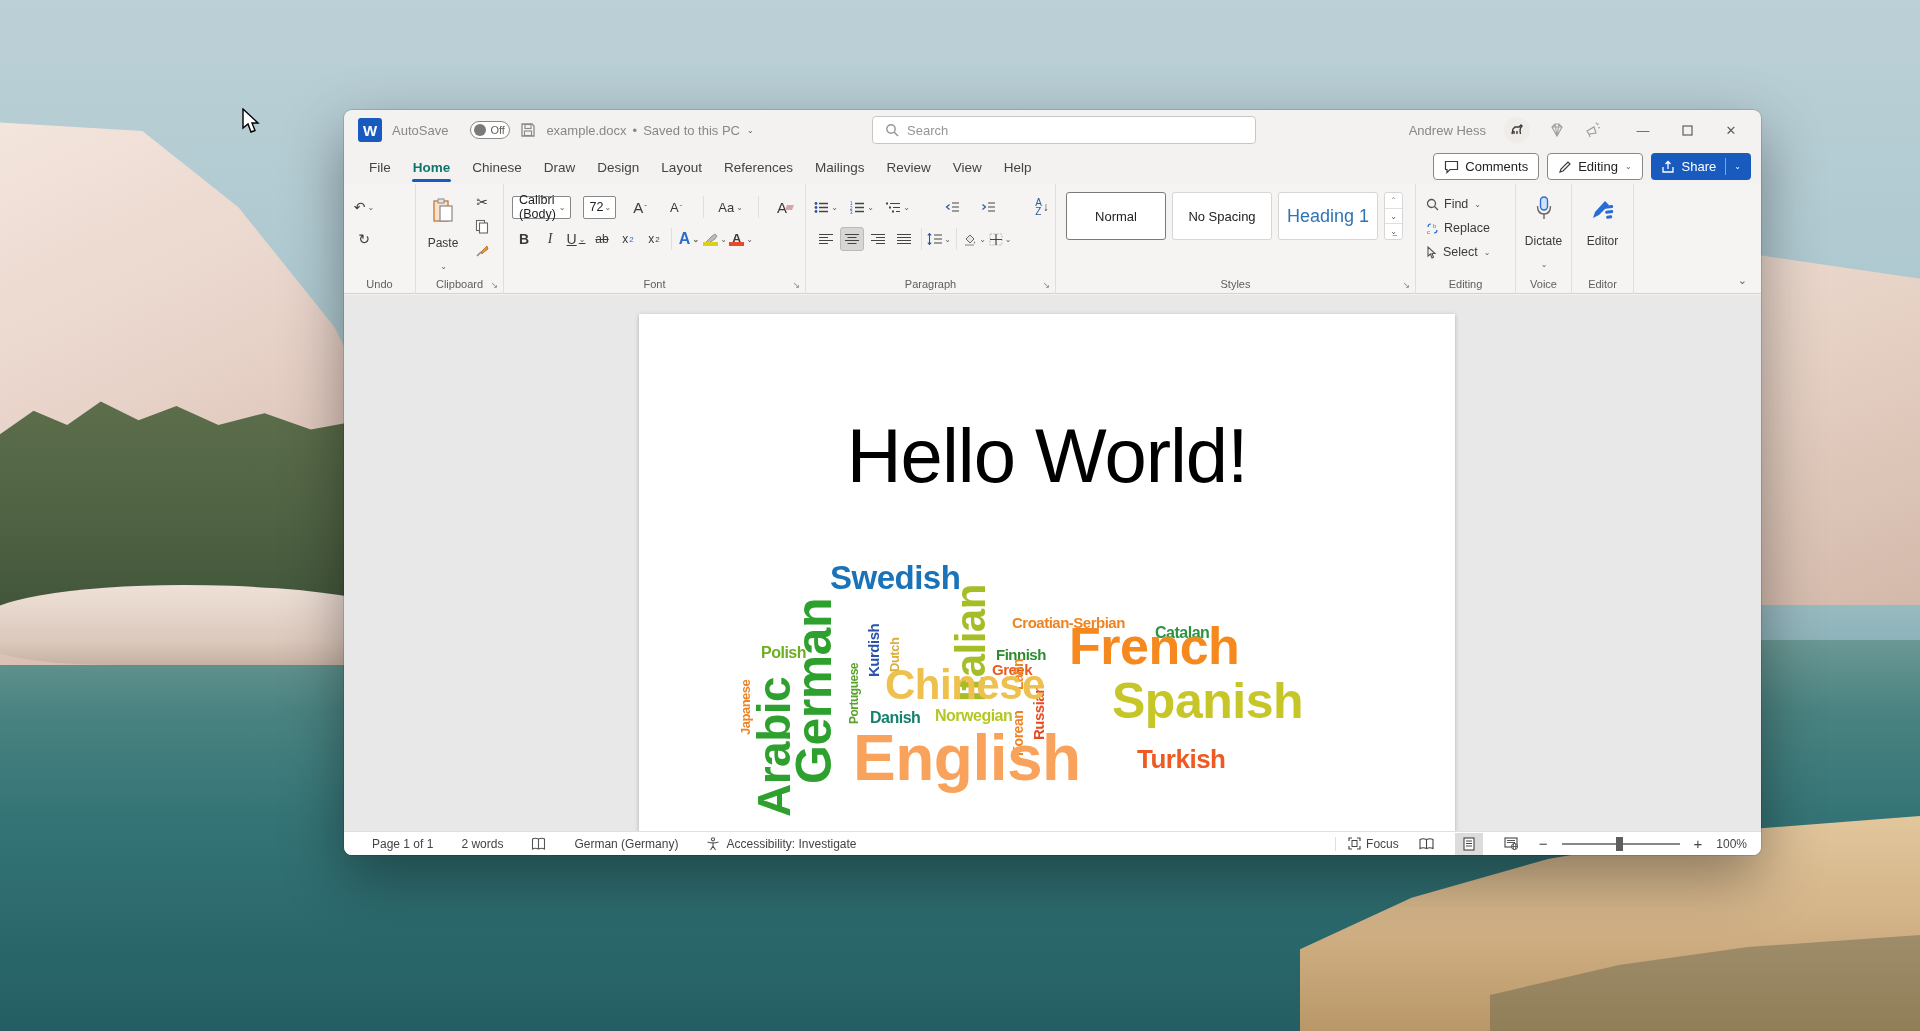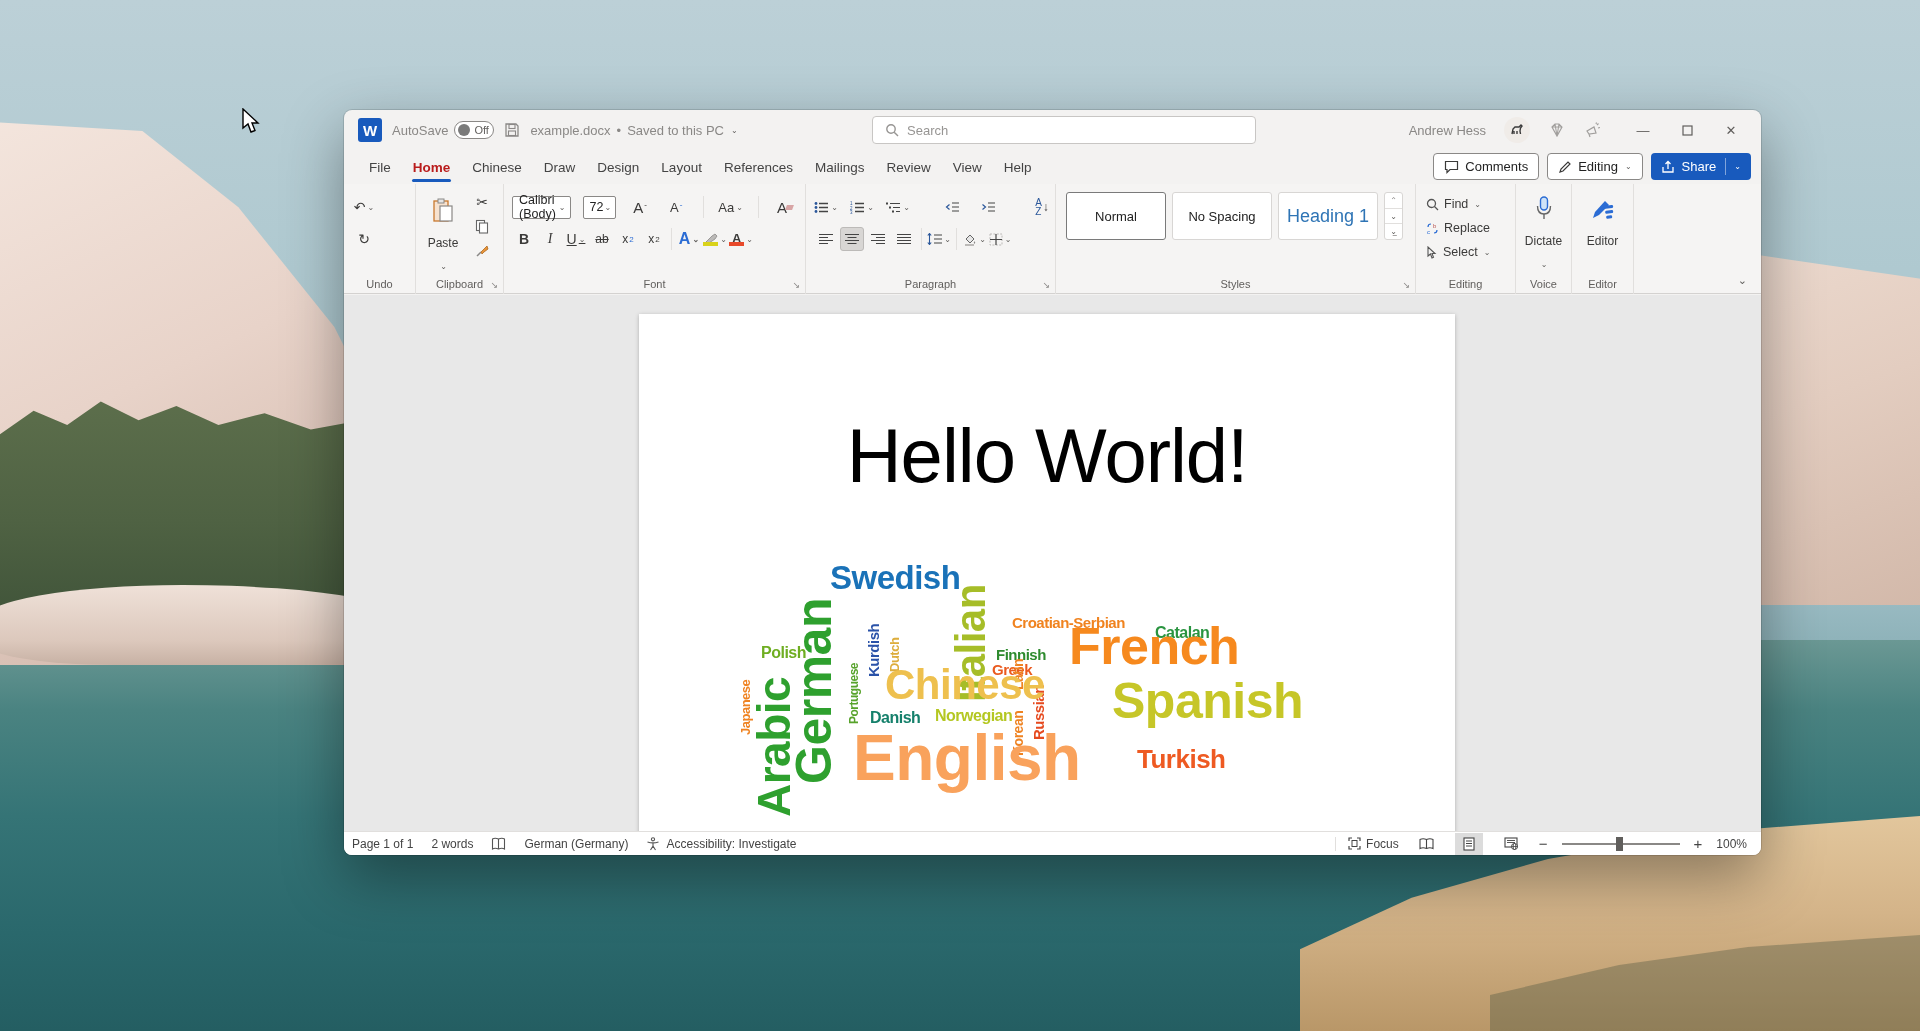--- a/index.html
+++ b/index.html
@@ -28,37 +28,37 @@
                 background:rgba(70,80,60,.35); }
 
   
   .win { position:absolute; left:344px; top:110px; width:1417px; height:745px; background:#f3f2f1;
          border-radius:8px; box-shadow:0 22px 60px rgba(0,0,0,.38), 0 0 0 1px rgba(0,0,0,.12); overflow:hidden; }
 
   
   .titlebar { position:absolute; left:0; top:0; width:100%; height:40px; display:flex; align-items:center; color:#8a8886; font-size:13px; }
   .tb-left { display:flex; align-items:center; gap:10px; padding-left:14px; flex:0 0 auto; }
   .word-logo { width:24px; height:24px; background:#185abd; border-radius:3px; color:#fff; font-weight:bold; font-size:15px; display:flex; align-items:center; justify-content:center; }
-  .autosave { display:flex; align-items:center; gap:6px; }
+  .autosave { display:flex; align-items:center; gap:22px; }
   .toggle { width:40px; height:18px; border:1px solid #8a8886; border-radius:9px; background:#fff; position:relative; display:flex; align-items:center; }
   .toggle .knob { width:12px; height:12px; border-radius:50%; background:#7a7a7a; margin-left:3px; }
   .toggle .state { font-size:11px; color:#605e5c; margin-left:4px; }
   .doc-title { display:flex; align-items:center; gap:6px; white-space:nowrap; }
   .searchbox { position:absolute; left:528px; top:6px; width:384px; height:28px; background:#fff; border:1px solid #c8c6c4;
                border-radius:4px; display:flex; align-items:center; gap:8px; padding:0 12px; color:#979593; font-size:13px; }
   .tb-right { position:absolute; right:0; top:0; height:40px; display:flex; align-items:center; gap:18px; padding-right:8px; }
   .avatar { width:26px; height:26px; border-radius:50%; background:#f0ece8; overflow:hidden; display:flex; align-items:center; justify-content:center; }
   .winbtns { display:flex; }
   .winbtn { width:44px; height:40px; display:flex; align-items:center; justify-content:center; color:#605e5c; font-size:13px; }
 
   
   .tabrow { position:absolute; left:0; top:40px; width:100%; height:34px; display:flex; align-items:center; }
   #tab-strip { display:flex; align-items:center; padding-left:14px; }
   .tab { padding:7px 11px; font-size:13.5px; color:#444; position:relative; cursor:default; }
-  .tab.active { color:#b91c1c; font-weight:bold; }
+  .tab.active { color:#0f766e; font-weight:bold; }
   .tab.active::after { content:""; position:absolute; left:10px; right:10px; bottom:0; height:3px; background:#185abd; border-radius:2px; }
   .tabrow-actions { position:absolute; right:10px; top:3px; display:flex; gap:8px; align-items:center; }
   .pillbtn { height:27px; border:1px solid #8a8886; border-radius:4px; background:#fff; display:flex; align-items:center; gap:6px; padding:0 10px; font-size:13px; color:#222; }
   .sharebtn { height:27px; border-radius:4px; background:#185abd; color:#fff; display:flex; align-items:center; gap:7px; padding:0 10px; font-size:13px; }
   .sharebtn .sep { width:1px; height:17px; background:rgba(255,255,255,.45); margin-left:2px; }
 
   
   .ribbon { position:absolute; left:0; top:74px; width:100%; height:110px; background:#f5f4f3; border-bottom:1px solid #d4d2d0; }
   .rgroup { position:absolute; top:0; height:110px; border-right:1px solid #e1dfdd; }
   .rlabel { position:absolute; bottom:4px; left:0; right:0; text-align:center; font-size:11px; color:#605e5c; }
@@ -82,21 +82,21 @@
   .docarea { position:absolute; left:0; top:185px; width:100%; height:536px; background:#e8e8e8; overflow:hidden; }
   .page { position:absolute; left:295px; top:19px; width:816px; height:600px; background:#fff; box-shadow:0 1px 4px rgba(0,0,0,.25); }
   .headline { margin-top:98px; text-align:center; font-size:76px; letter-spacing:-1px; color:#000; font-family:"Liberation Sans",sans-serif; }
   #word-cloud { position:absolute; left:0; top:0; width:816px; height:600px; }
   .cw { position:absolute; font-weight:bold; line-height:1; letter-spacing:-0.5px; white-space:nowrap; font-family:"Liberation Sans",sans-serif; }
   .cw.v { writing-mode:vertical-rl; transform:rotate(180deg); }
 
   
   .statusbar { position:absolute; left:0; bottom:0; width:100%; height:24px; background:#fff; border-top:1px solid #e1dfdd;
                display:flex; align-items:center; font-size:12px; color:#444; }
-  .sb-left { display:flex; align-items:center; gap:18px; padding-left:8px; }
+  .sb-left { display:flex; align-items:center; gap:28px; padding-left:28px; }
   .sb-right { position:absolute; right:0; display:flex; align-items:center; gap:14px; padding-right:14px; height:24px; }
   .viewbtn { width:28px; height:22px; display:flex; align-items:center; justify-content:center; }
   .viewbtn.sel { background:#dcdcdc; }
   .ztrack { width:118px; height:2px; background:#8a8886; position:relative; }
   .zthumb { position:absolute; left:54px; top:-6px; width:7px; height:14px; background:#605e5c; }
 
   .cursor { position:absolute; left:240px; top:108px; z-index:99; }
   svg.ic { display:block; }
 </style>
 </head>

